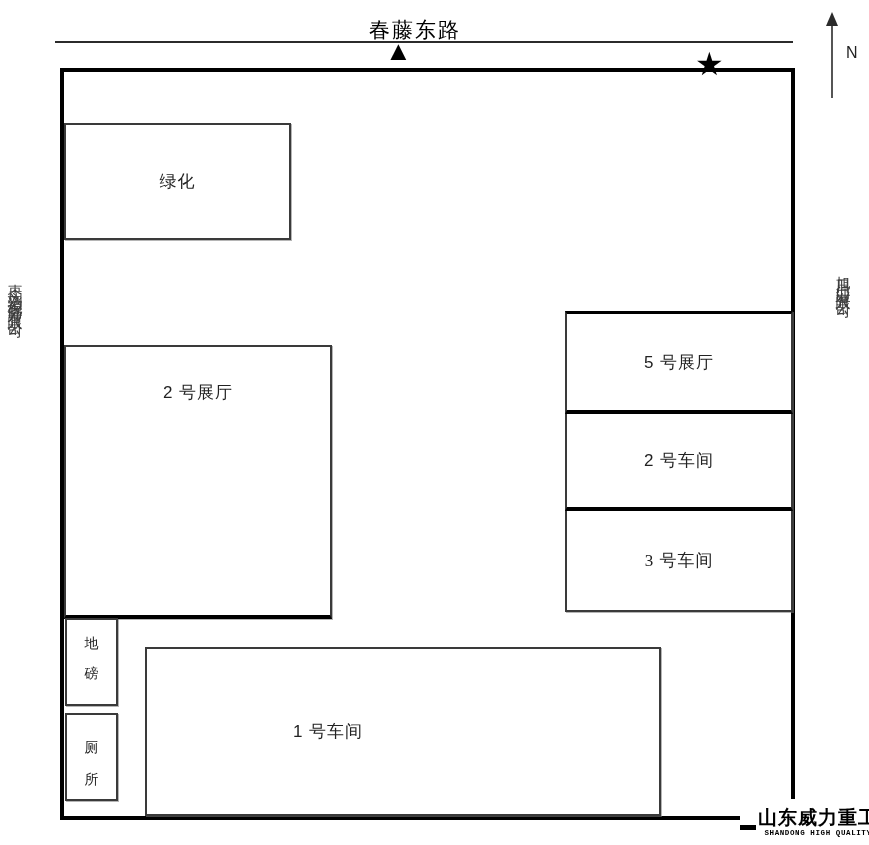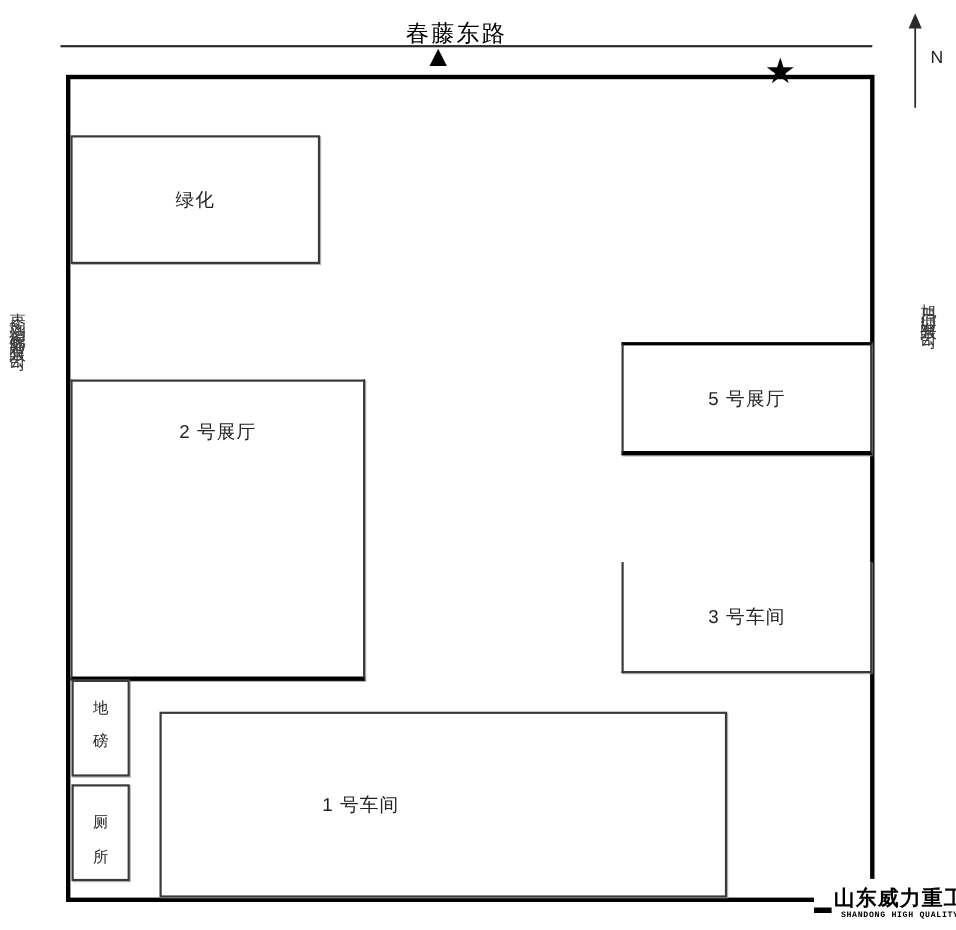--- a/index.html
+++ b/index.html
@@ -24,21 +24,21 @@
     display:flex;align-items:center;justify-content:center;
     font-size:17px;color:#222;letter-spacing:1px;z-index:2;
     box-shadow:1px 1px 0 rgba(120,120,120,.55);
   }
   #gate{left:370px;top:70px;width:130px;height:47px;}
   #greenery{left:64px;top:123px;width:227px;height:117px;}
   #office{left:562px;top:115px;width:231px;height:117px;align-items:flex-start;padding-top:24px;}
   #hall2{left:64px;top:329px;width:268px;height:274px;border-bottom:4px solid #000;align-items:flex-start;padding-top:34px;margin-top:16px;}
   #hall1{left:565px;top:311px;width:228px;height:103px;border-top:3px solid #000;border-bottom:4px solid #000;}
   #workshop2{left:565px;top:414px;width:228px;height:97px;border-top:none;border-bottom:4px solid #000;}
-  #workshop3{left:565px;top:511px;width:228px;height:101px;border-top:none;}
+  #workshop3{left:565px;top:511px;width:228px;height:101px;border-top:none;font-family:Liberation Serif, serif;}
   #workshop1{left:145px;top:647px;width:516px;height:169px;justify-content:center;padding-right:150px;}
   .small-box{
     border:2px solid #3a3a3a;background:#fff;box-sizing:border-box;z-index:2;
     font-size:14px;color:#222;display:flex;flex-direction:column;align-items:center;
     box-shadow:1px 1px 0 rgba(120,120,120,.55);
   }
   #weighbridge{left:65px;top:618px;width:53px;height:88px;padding-top:8px;line-height:30px;}
   #toilet{left:65px;top:713px;width:53px;height:88px;padding-top:16px;line-height:32px;}
   
   .vtext{
@@ -79,20 +79,23 @@
 
 
   <div class="abs bldg" id="hall2">
     <span>2 号展厅</span>
   </div>
 
   <div class="abs bldg" id="hall1">
     <span>5 号展厅</span>
   </div>
 
+  <div class="abs bldg" id="workshop2">
+    <span>2 号车间</span>
+  </div>
 
   <div class="abs bldg" id="workshop3">
     <span>3 号车间</span>
   </div>
 
   <div class="abs bldg" id="workshop1">
     <span>1 号车间</span>
   </div>
 
   <div class="abs small-box" id="weighbridge">

